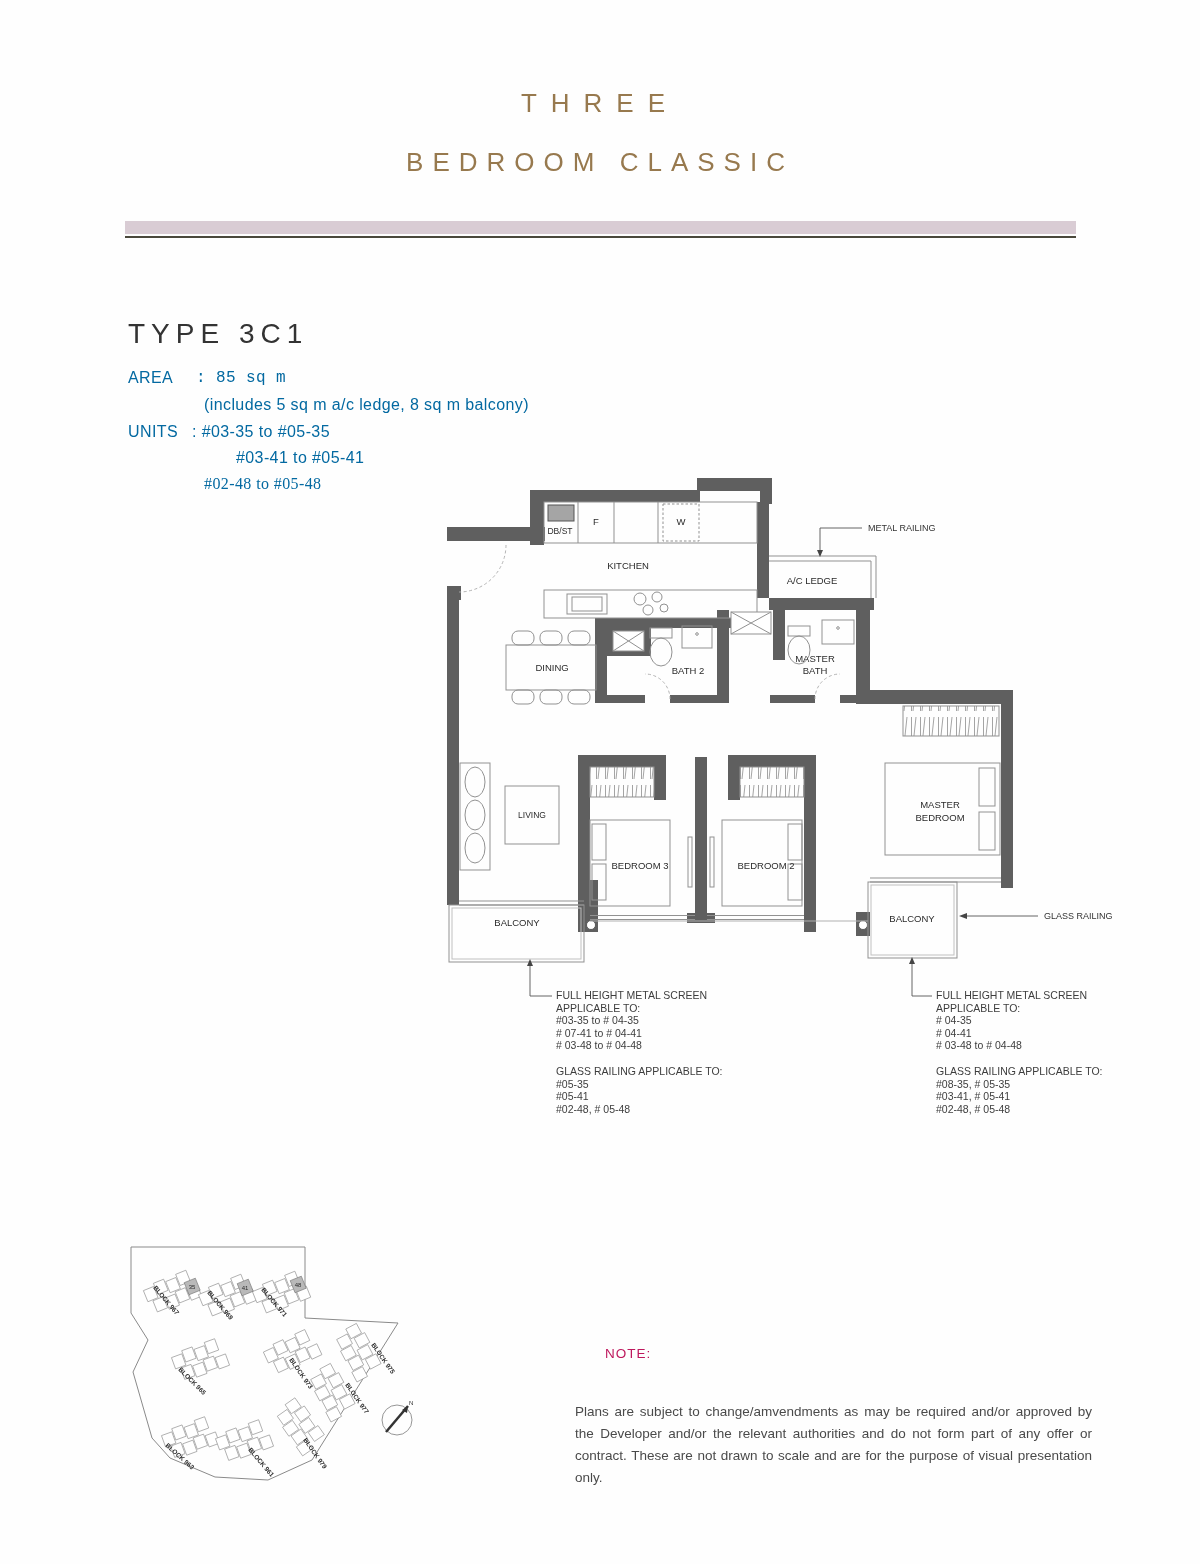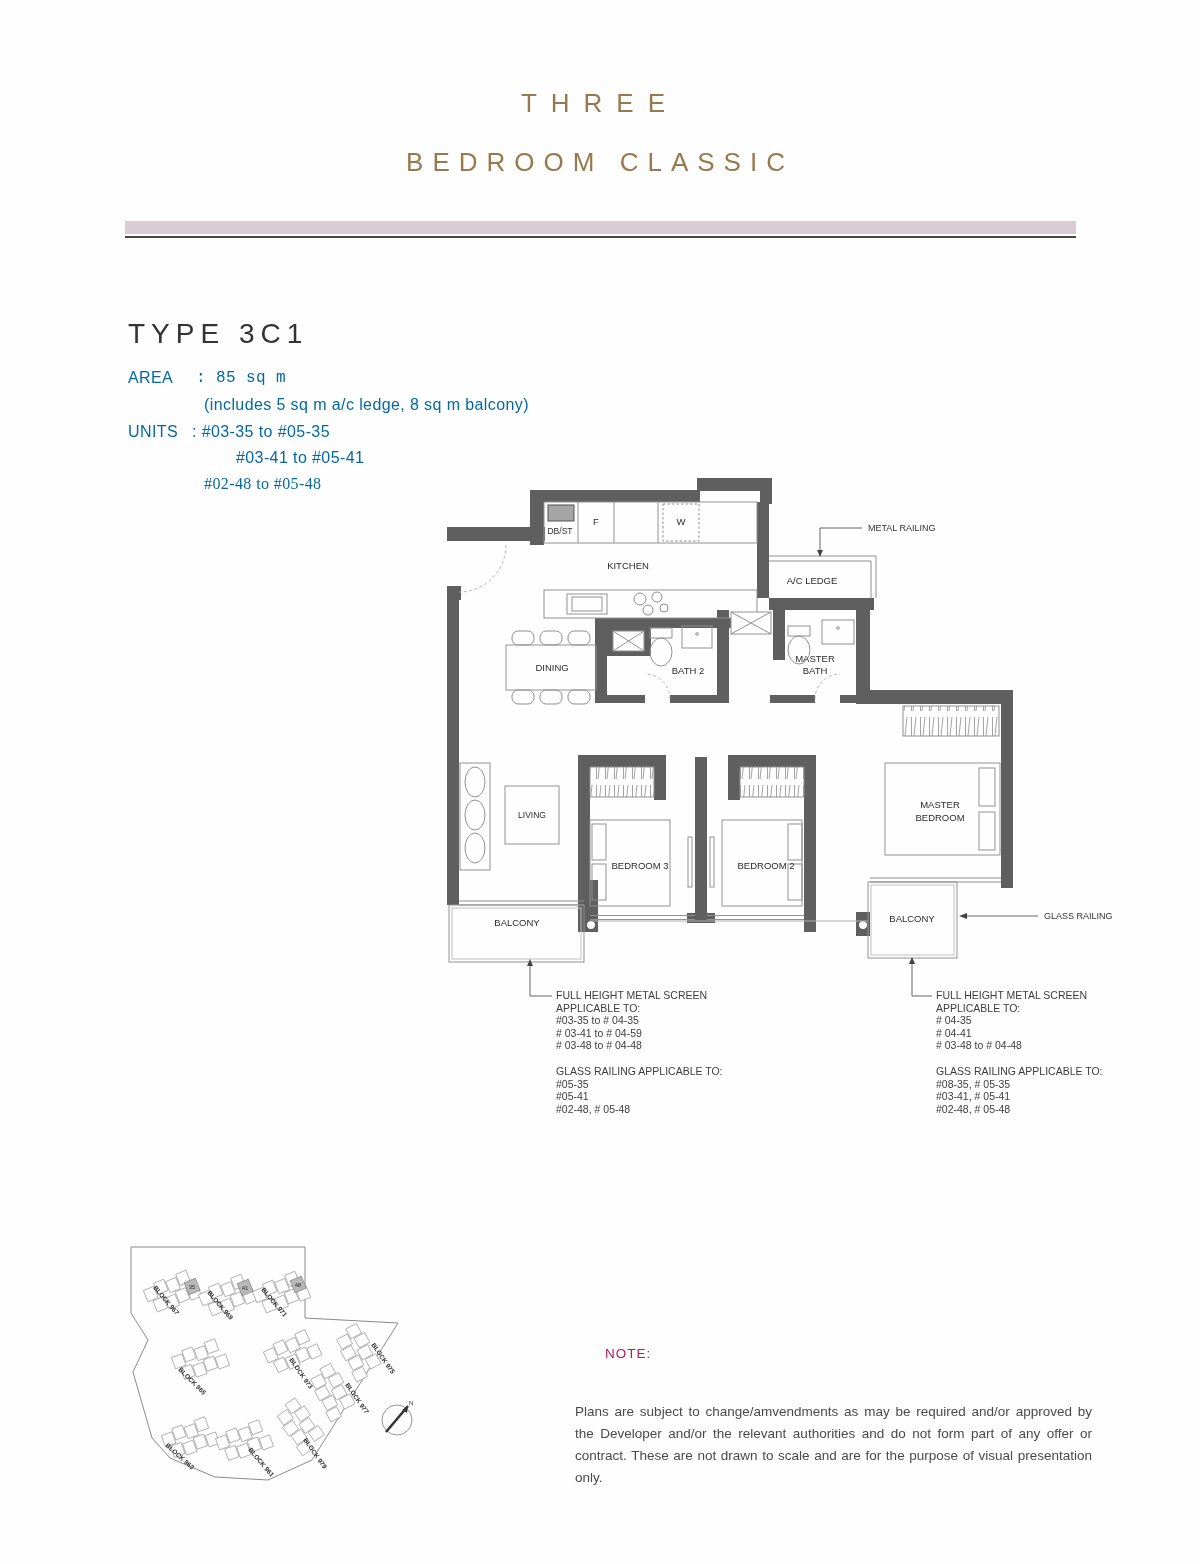--- a/index.html
+++ b/index.html
@@ -226,21 +226,21 @@
     <text class="roomlbl" x="517" y="926" text-anchor="middle">BALCONY</text>
     <text class="roomlbl" x="912" y="922" text-anchor="middle">BALCONY</text>
     <text class="annlbl" x="868" y="531">METAL RAILING</text>
     <text class="annlbl" x="1044" y="919">GLASS RAILING</text>
   </svg>
 
   <div class="abs ann-block" id="ann-left">
     <div>FULL HEIGHT METAL SCREEN</div>
     <div>APPLICABLE TO:</div>
     <div>#03-35 to # 04-35</div>
-    <div># 03-41 to # 04-59</div>
+    <div># 07-41 to # 04-41</div>
     <div># 03-48 to # 04-48</div>
     <div class="ann-gap"></div>
     <div>GLASS RAILING APPLICABLE TO:</div>
     <div>#05-35</div>
     <div>#05-41</div>
     <div>#02-48, # 05-48</div>
   </div>
   <div class="abs ann-block" id="ann-right">
     <div>FULL HEIGHT METAL SCREEN</div>
     <div>APPLICABLE TO:</div>

